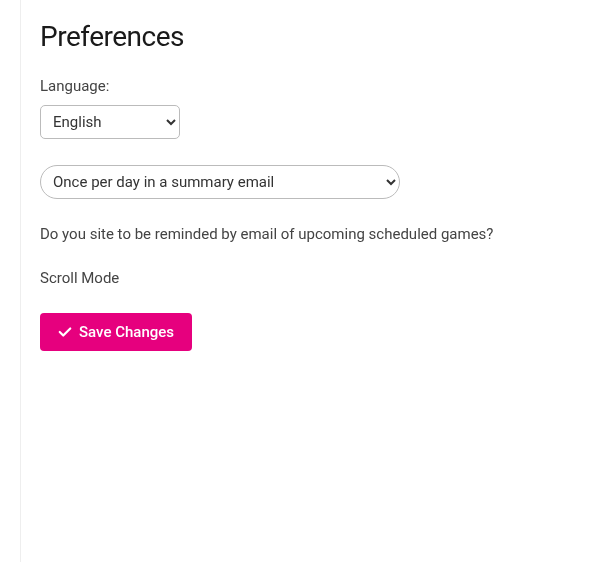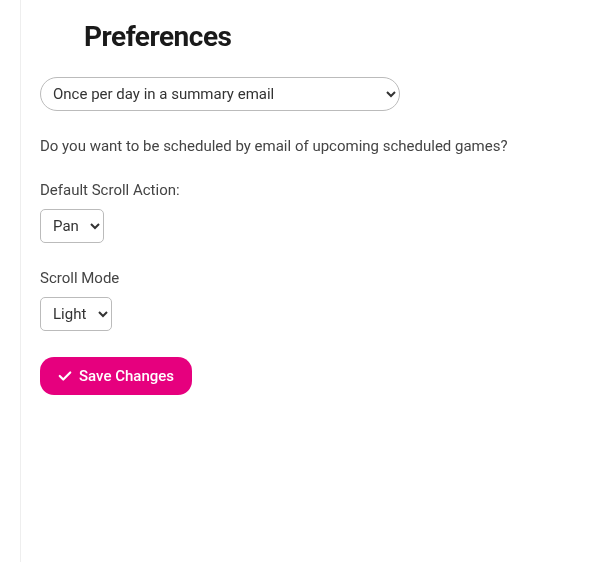--- a/index.html
+++ b/index.html
@@ -21,25 +21,24 @@
       top: 0;
       width: 1px;
       height: 100%;
       background: #eee;
     }
     .content {
       padding: 20px 10px 0 40px;
     }
     h1 {
       font-size: 28px;
-      font-weight: 700;
+      font-weight: 400;
       color: #1a1a1a;
       margin-bottom: 24px;
       letter-spacing: -0.5px;
-      margin-left: 44px;
     }
     .field {
       margin-bottom: 26px;
     }
     .field-label {
       display: block;
       color: #444;
       font-size: 15px;
       margin-bottom: 10px;
       font-weight: 400;
@@ -61,64 +60,61 @@
       min-width: 360px;
       border-radius: 17px;
     }
     .save-button {
       display: inline-flex;
       align-items: center;
       gap: 7px;
       background: #e6007e;
       color: #fff;
       border: none;
-      border-radius: 14px;
+      border-radius: 4px;
       padding: 10px 18px;
       font-size: 15px;
       font-weight: 500;
       cursor: pointer;
       font-family: inherit;
     }
     .check-icon {
       width: 14px;
       height: 14px;
       display: inline-block;
     }
   </style>
 </head>
 <body>
 
 <div class="left-border"></div>
 
 <div class="content">
   <h1>Preferences</h1>
 
+  <div class="field">
+    <label class="field-label">Language:</label>
+    <select class="wide">
+      <option>English</option>
+    </select>
+  </div>
 
   <div class="field">
     <select class="wider">
       <option>Once per day in a summary email</option>
     </select>
   </div>
 
   <div class="field">
-    <label class="field-label">Do you want to be scheduled by email of upcoming scheduled games?</label>
+    <label class="field-label">Do you site to be reminded by email of upcoming scheduled games?</label>
   </div>
 
-  <div class="field">
-    <label class="field-label">Default Scroll Action:</label>
-    <select>
-      <option>Pan</option>
-    </select>
-  </div>
 
   <div class="field">
     <label class="field-label">Scroll Mode</label>
-    <select>
-      <option>Light</option>
-    </select>
   </div>
 
   <button class="save-button">
     <span class="check-icon">
       <svg viewBox="0 0 16 16" fill="none" stroke="currentColor" stroke-width="2.5" stroke-linecap="round" stroke-linejoin="round">
         <polyline points="2,8 6,12 14,4"></polyline>
       </svg>
     </span>
     <span>Save Changes</span>
   </button>

